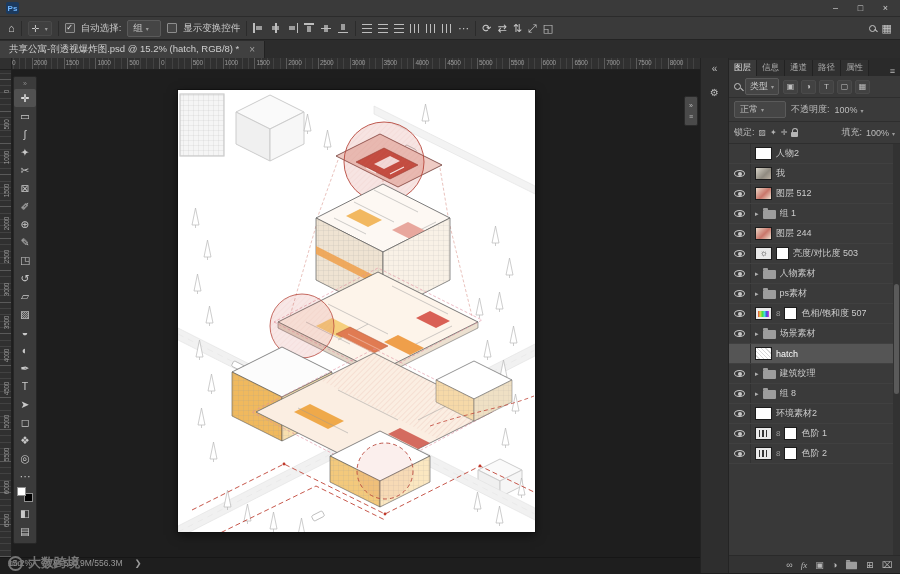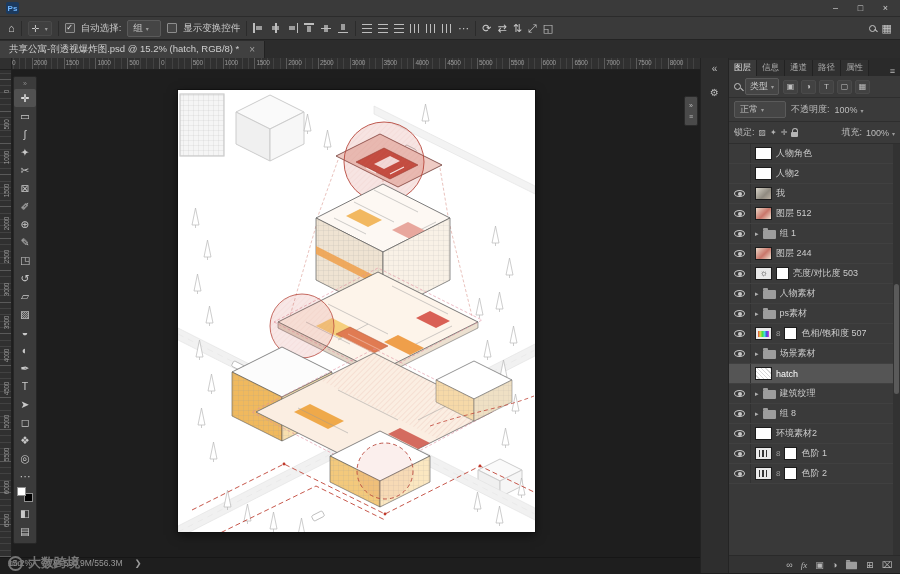--- a/index.html
+++ b/index.html
@@ -475,27 +475,20 @@
         <span class="icon-group" id="lock-icons" style="gap:4px">
             <span class="lk">▨</span>
             <span class="lk">✦</span>
             <span class="lk">✛</span>
             <span class="padlock"></span>
           </span>
         <span style="margin-left:auto">填充:</span>
         <span class="has-caret">100%</span>
       </div>
       <div class="layer-list" id="layer-list">
-        <div class="layer-row">
-            <div class="cell-eye"></div>
-            <div class="row-main">
-              <span class="thumb white"></span>
-              <span class="lname">人物角色</span>
-            </div>
-          </div>
           <div class="layer-row">
             <div class="cell-eye"></div>
             <div class="row-main">
               <span class="thumb white"></span>
               <span class="lname">人物2</span>
             </div>
           </div>
           <div class="layer-row">
             <div class="cell-eye">
               <span class="eye"></span>

